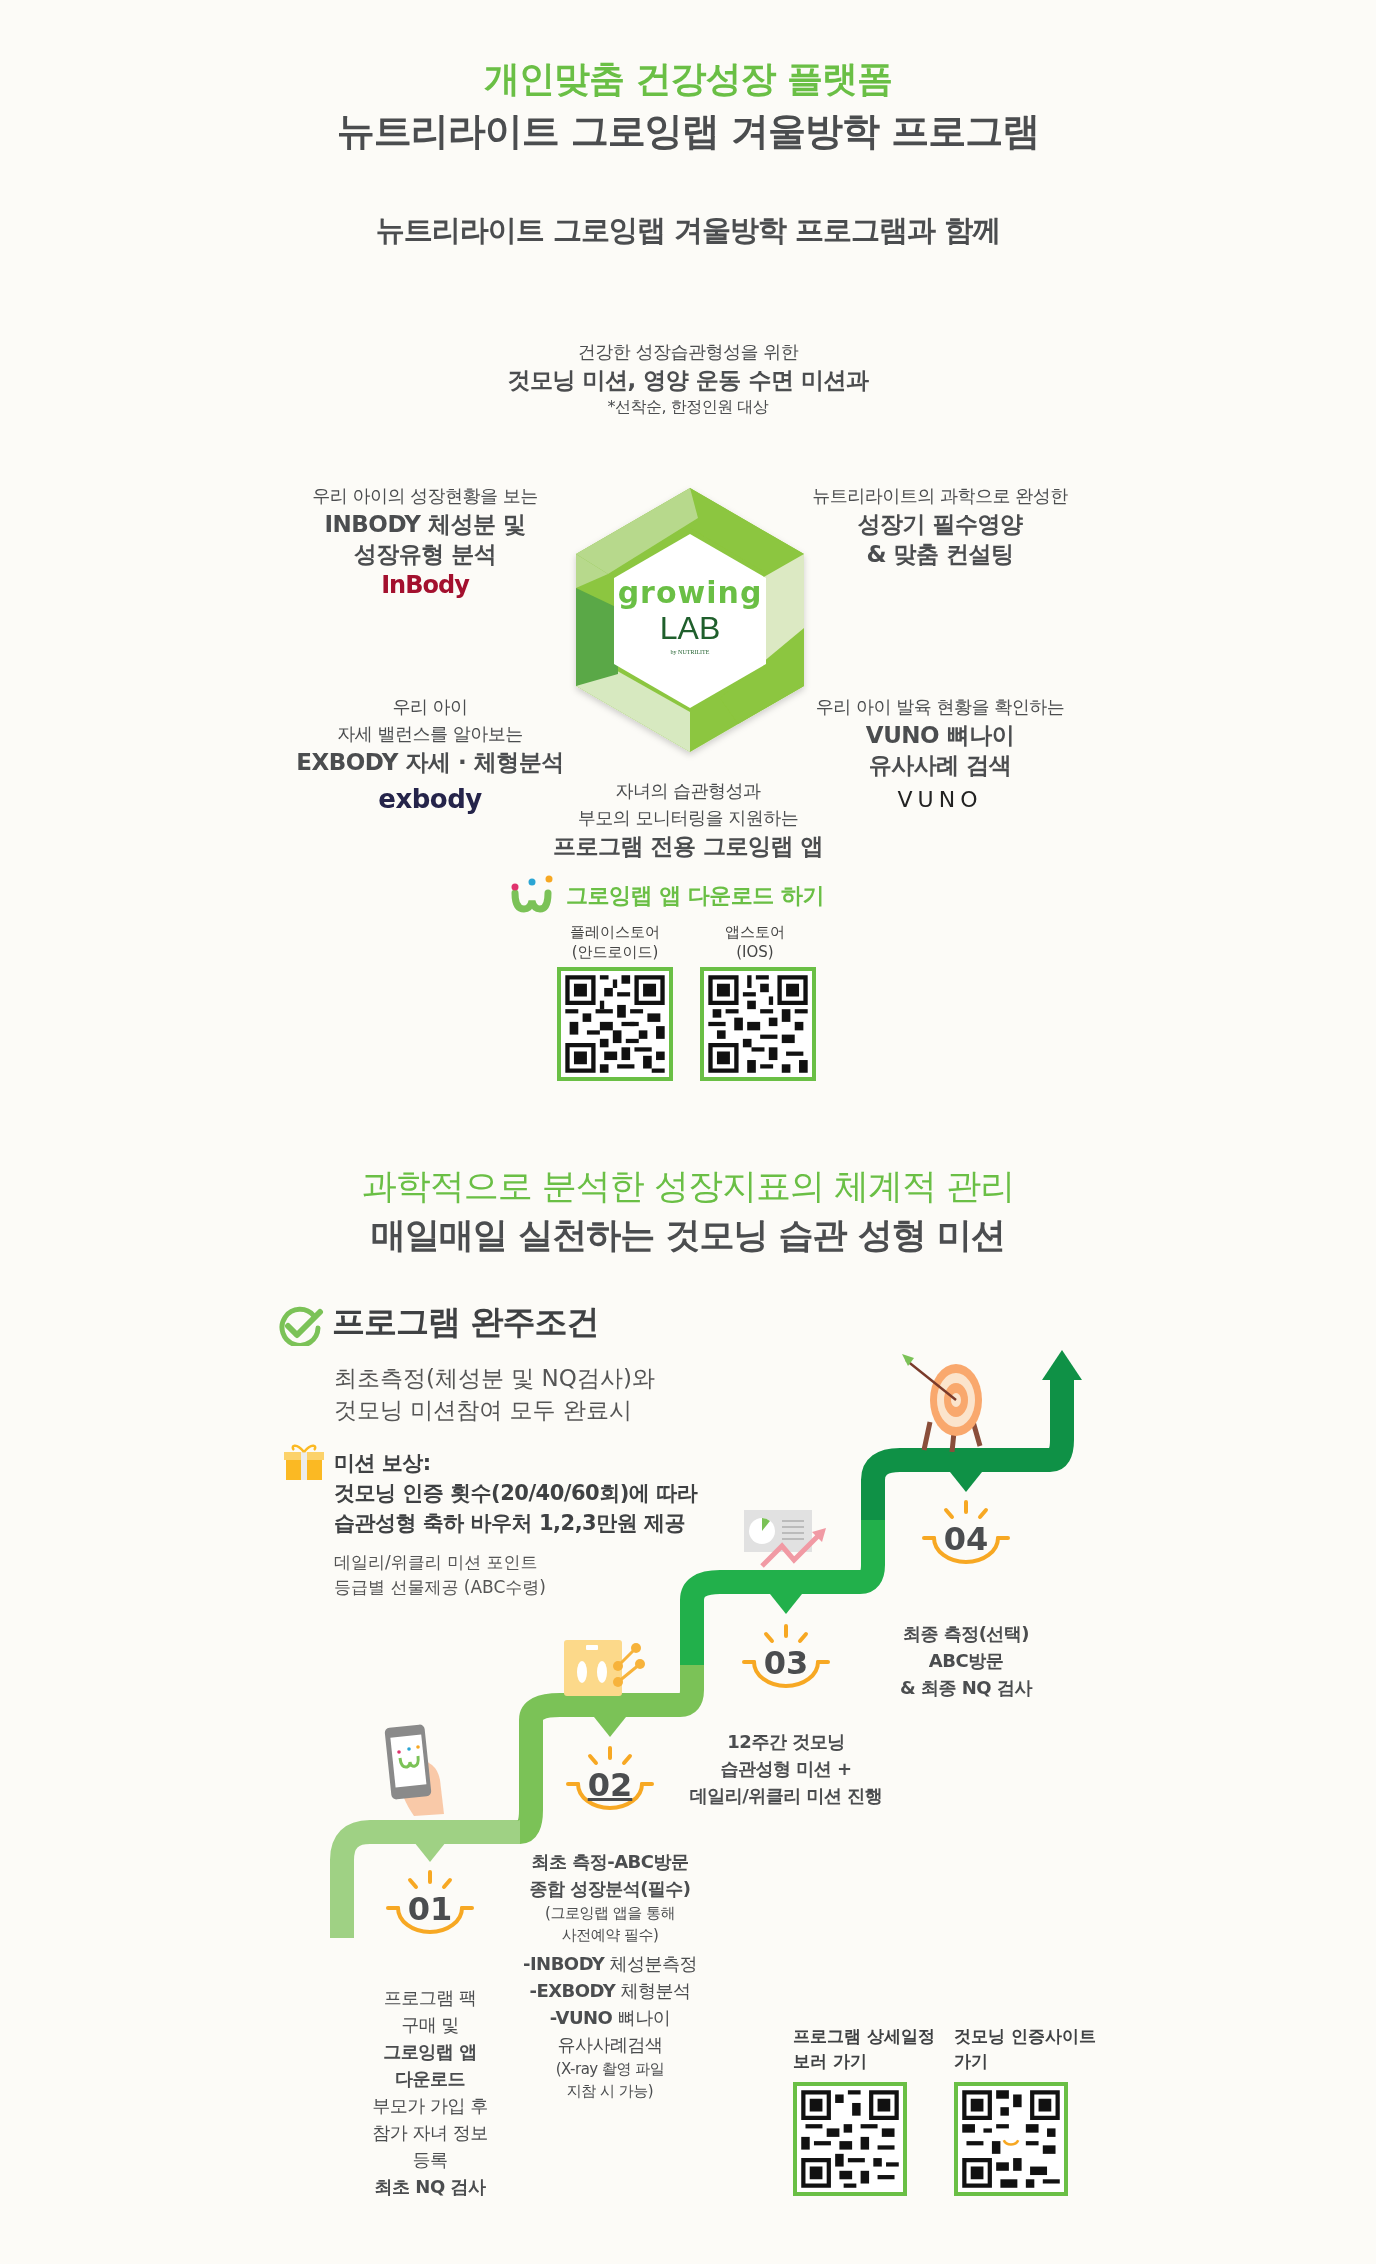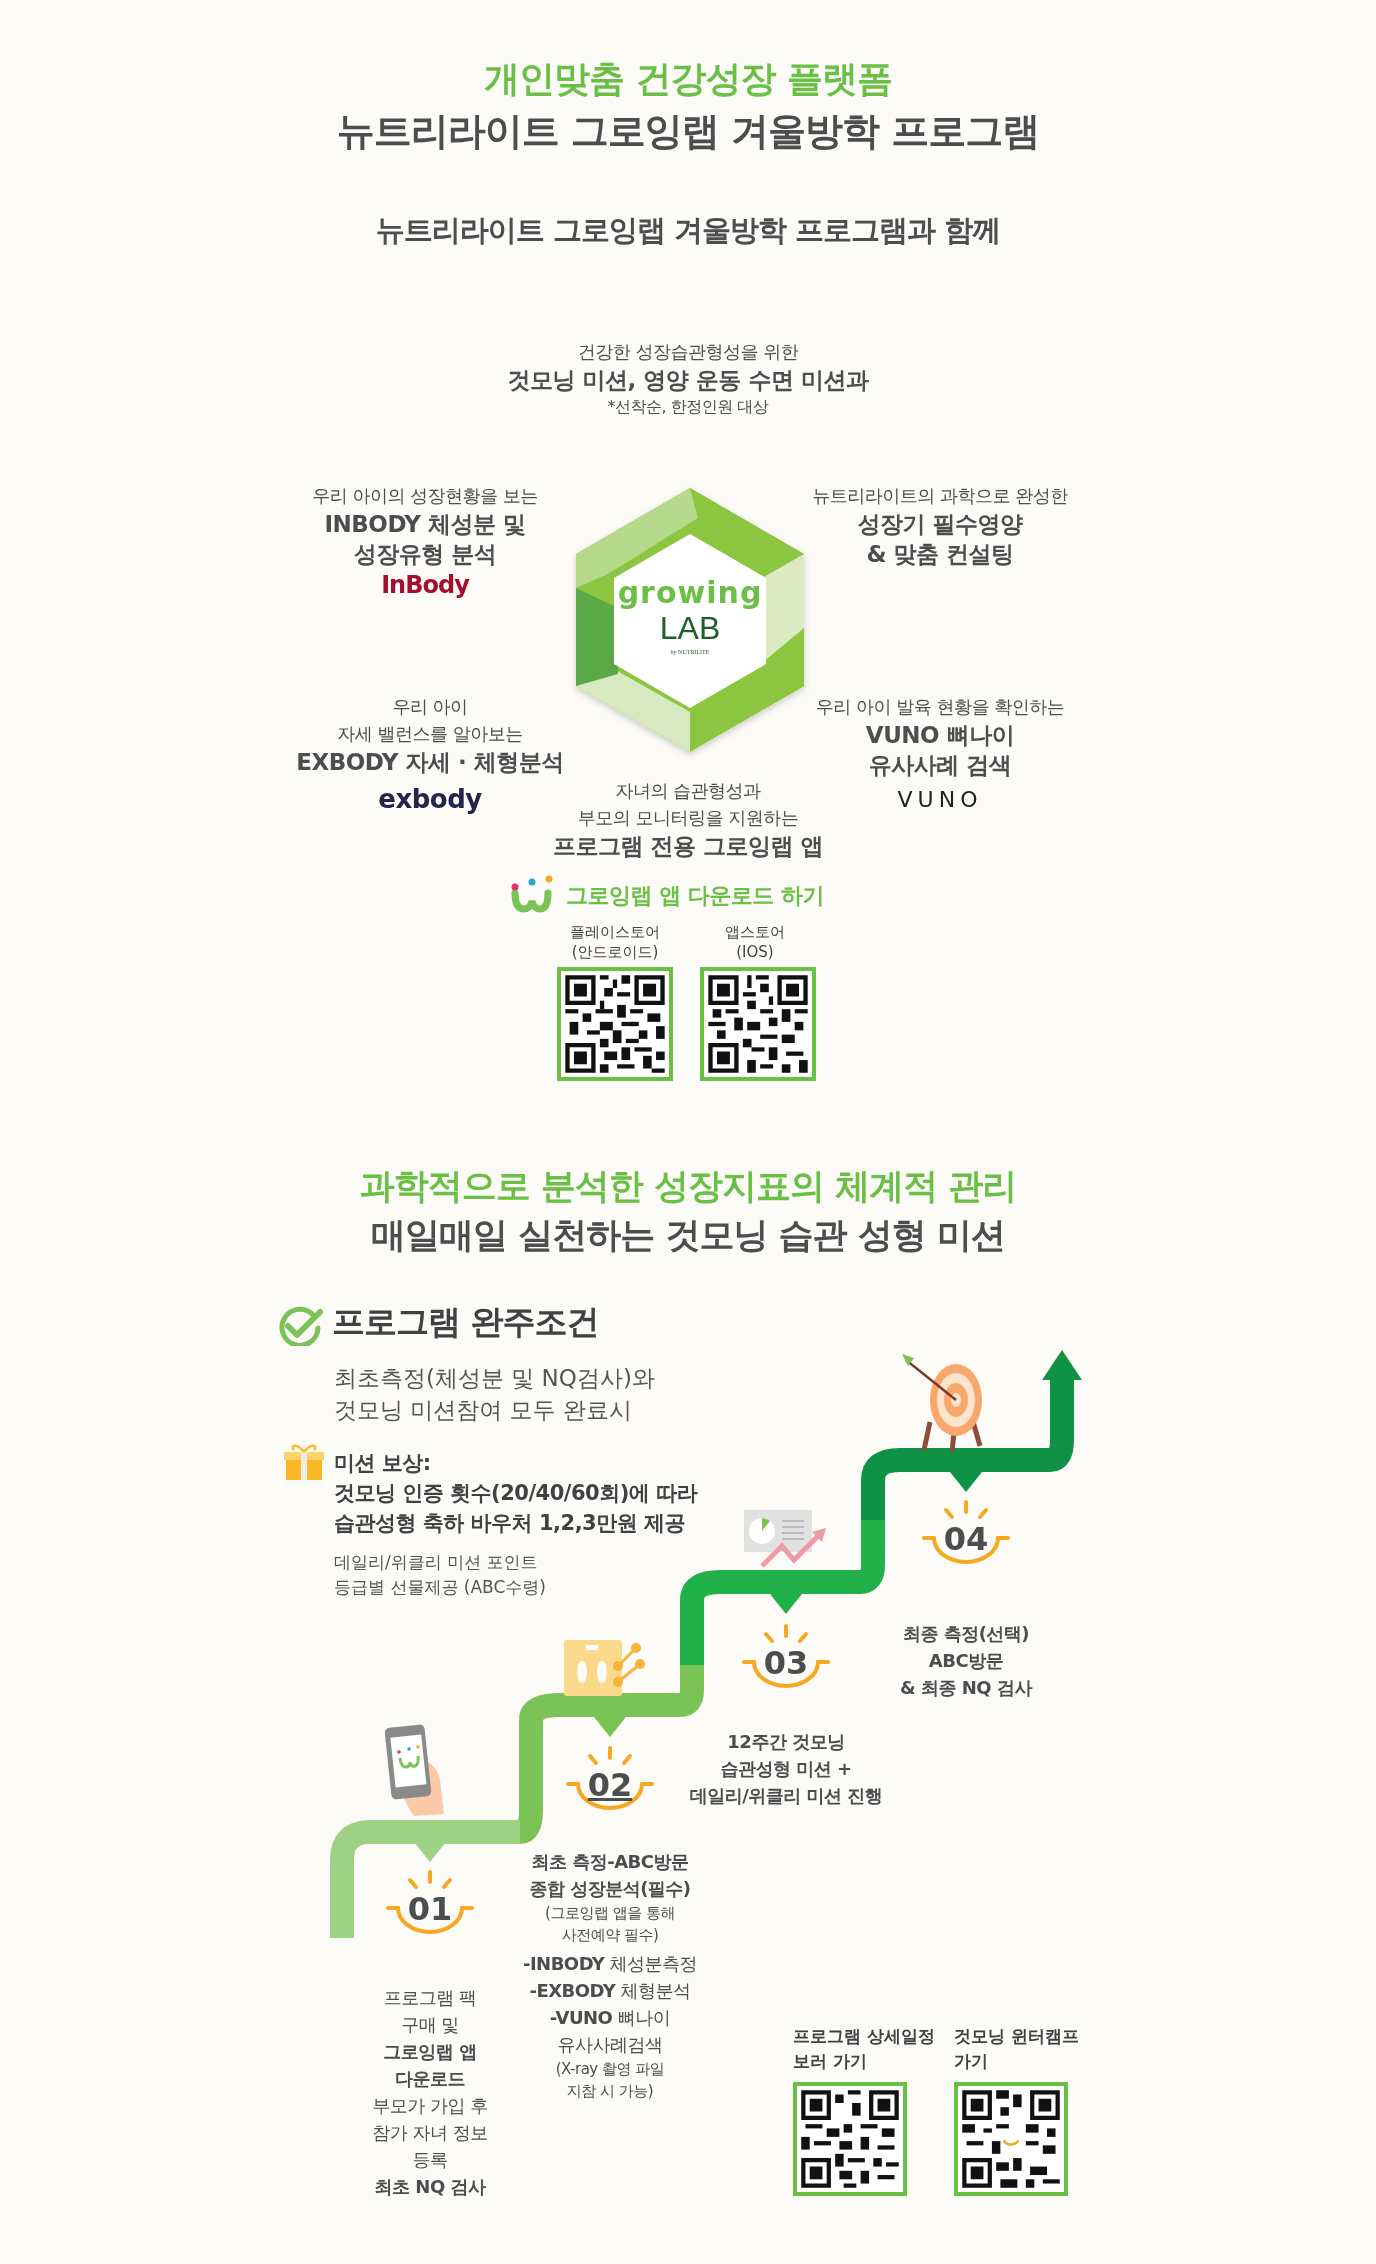--- a/index.html
+++ b/index.html
@@ -15,21 +15,21 @@
 
   .feat { font-size: 18px; line-height: 27px; color: #4b4d4f; letter-spacing: -0.5px; }
   .feat .t { font-weight: bold; font-size: 23px; line-height: 30px; }
   .feat .s { font-size: 16px; line-height: 24px; }
 
   .brand { font-weight: bold; }
 
   .qr { background: #fff; border: 4px solid #6abf45; }
   .qr svg { display: block; }
 
-  #sec2a { left: 0; width: 1376px; top: 1163px; font-size: 35px; font-weight: bold; color: #6abf45; letter-spacing: -1px; }
+  #sec2a { left: 0; width: 1376px; top: 1163px; font-size: 35px; font-weight: normal; color: #6abf45; letter-spacing: -1px; }
   #sec2b { left: 0; width: 1376px; top: 1212px; font-size: 35px; font-weight: bold; color: #4b4d4f; letter-spacing: -1px; }
 
   .stepnum { font-size: 32px; font-weight: bold; color: #4b4d4f; }
   .steptext { font-size: 18px; line-height: 27px; color: #4b4d4f; letter-spacing: -0.5px; }
   .steptext .bb { font-weight: bold; }
   .steptext .sm { font-size: 15px; line-height: 22px; }
 </style>
 </head>
 <body>
 
@@ -380,21 +380,21 @@
   <div class="bb">최종 측정(선택)</div>
   <div class="bb">ABC방문</div>
   <div class="bb">&amp; 최종 NQ 검사</div>
 </div>
 
 <div class="abs" style="left:793px; top:2024px; font-size:17px; line-height:25px; font-weight:bold; color:#3f4143; white-space:nowrap;">
   <div>프로그램 상세일정</div>
   <div>보러 가기</div>
 </div>
 <div class="abs" style="left:954px; top:2024px; font-size:17px; line-height:25px; font-weight:bold; color:#3f4143; white-space:nowrap;">
-  <div>것모닝 윈터캠프</div>
+  <div>것모닝 인증사이트</div>
   <div>가기</div>
 </div>
 
 <div class="abs qr" style="left:793px; top:2082px; width:114px; height:114px;">
   <svg width="106" height="106" viewBox="0 0 25 25">
     <rect x="0" y="0" width="25" height="25" fill="#fff"></rect>
     <g fill="#111">
       <path d="M1 1h7v7H1z M2 2v5h5V2z M3 3h3v3H3z" fill-rule="evenodd"></path>
       <path d="M17 1h7v7h-7z M18 2v5h5V2z M19 3h3v3h-3z" fill-rule="evenodd"></path>
       <path d="M1 17h7v7H1z M2 18v5h5v-5z M3 19h3v3H3z" fill-rule="evenodd"></path>

